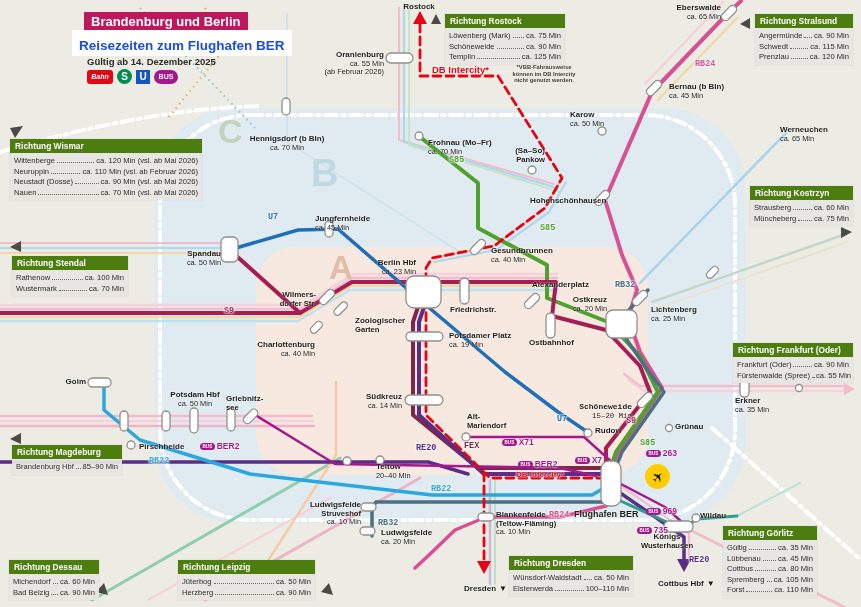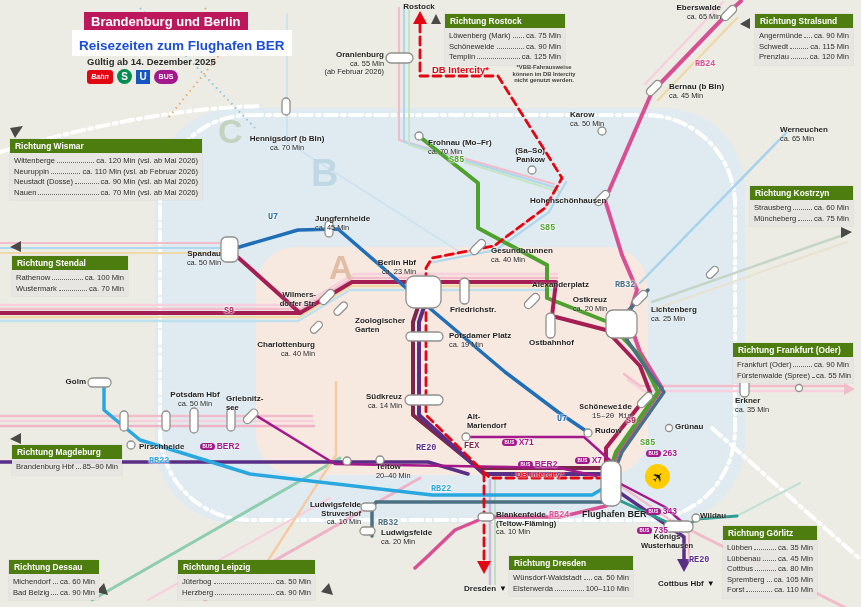--- a/index.html
+++ b/index.html
@@ -29,21 +29,21 @@
   .dirbox .nm{white-space:nowrap;}
   .dirbox .ld{flex:1;border-bottom:1.2px dotted #6b6b66;margin:0 2px;min-width:2px;height:7px;}
   .dirbox .tm{white-space:nowrap;}
   
   .station{position:absolute;line-height:8.6px;color:#1E1E1C;white-space:nowrap;text-shadow:0 0 2px rgba(255,255,255,.9);}
   .station .nm{font-weight:bold;font-size:8px;display:block;}
   .station .nm2{font-weight:bold;font-size:7.6px;display:block;}
   .station .tm{font-size:7.4px;display:block;font-weight:normal;}
   .station.center{text-align:center;transform:translateX(-50%);}
   .station.right{text-align:right;transform:translateX(-100%);}
-  .station.em .nm{font-size:9px;margin-left:8px;}
+  .station.em .nm{font-size:9px;}
   .station .arr{color:#111;font-size:8px;margin-left:3px;}
   
   .badge-line{position:absolute;font-weight:bold;font-size:8.5px;text-shadow:0 0 2px #fff,0 0 2px #fff,0 0 3px #fff;font-family:Liberation Mono, monospace;}
   .badge-bus{position:absolute;display:flex;align-items:center;gap:2px;font-weight:bold;font-size:8.5px;color:#A3198B;text-shadow:0 0 2px #fff,0 0 2px #fff;}
   .bus-oval{background:#A3198B;color:#fff;font-size:4.6px;font-weight:bold;border-radius:5px;padding:1px 2.5px;text-shadow:none;line-height:5px;}
   .badge-note{position:absolute;color:#E30613;font-weight:bold;text-shadow:0 0 2px #fff,0 0 2px #fff;}
   .zoneletter{position:absolute;font-weight:bold;opacity:.95;}
   #footnote{position:absolute;left:511px;top:64px;width:66px;font-size:5.8px;line-height:6.6px;color:#44423E;text-align:center;font-weight:bold;}
   #airport{position:absolute;left:645px;top:464px;width:25px;height:25px;border-radius:50%;background:#FFCC00;display:flex;align-items:center;justify-content:center;}
   #airport span{font-size:14px;transform:rotate(-45deg);color:#111;}
@@ -372,21 +372,21 @@
           <span class="nm">Elsterwerda</span>
           <span class="ld"></span>
           <span class="tm">100–110 Min</span>
         </div>
       </div>
     </div>
     <div class="dirbox" style="left: 723px; top: 526px; width: 94px;">
       <div class="hd">Richtung Görlitz</div>
       <div class="bd">
         <div class="row">
-          <span class="nm">Lübben</span>
+          <span class="nm">Gültig</span>
           <span class="ld"></span>
           <span class="tm">ca. 35 Min</span>
         </div>
         <div class="row">
           <span class="nm">Lübbenau</span>
           <span class="ld"></span>
           <span class="tm">ca. 45 Min</span>
         </div>
         <div class="row">
           <span class="nm">Cottbus</span>
@@ -598,20 +598,20 @@
     <div class="badge-bus" style="left: 646px; top: 448px;">
       <span class="bus-oval">BUS</span>
       <span>263</span>
     </div>
     <div class="badge-bus" style="left: 637px; top: 525px;">
       <span class="bus-oval">BUS</span>
       <span>735</span>
     </div>
     <div class="badge-bus" style="left: 646px; top: 506px;">
       <span class="bus-oval">BUS</span>
-      <span>343</span>
+      <span>969</span>
     </div>
     <div class="badge-note" style="left: 432px; top: 64px; font-size: 9.5px;">DB Intercity*</div>
     <div class="badge-note" style="left: 516px; top: 470px; font-size: 8px;">DB Intercity*</div>
     <div class="zoneletter" style="left: 218px; top: 112px; font-size: 34px; color: rgb(194, 210, 189);">C</div>
     <div class="zoneletter" style="left: 311px; top: 152px; font-size: 38px; color: rgb(191, 215, 228);">B</div>
     <div class="zoneletter" style="left: 329px; top: 249px; font-size: 33px; color: rgb(224, 187, 164);">A</div>
   </div>
 
 </body></html>

